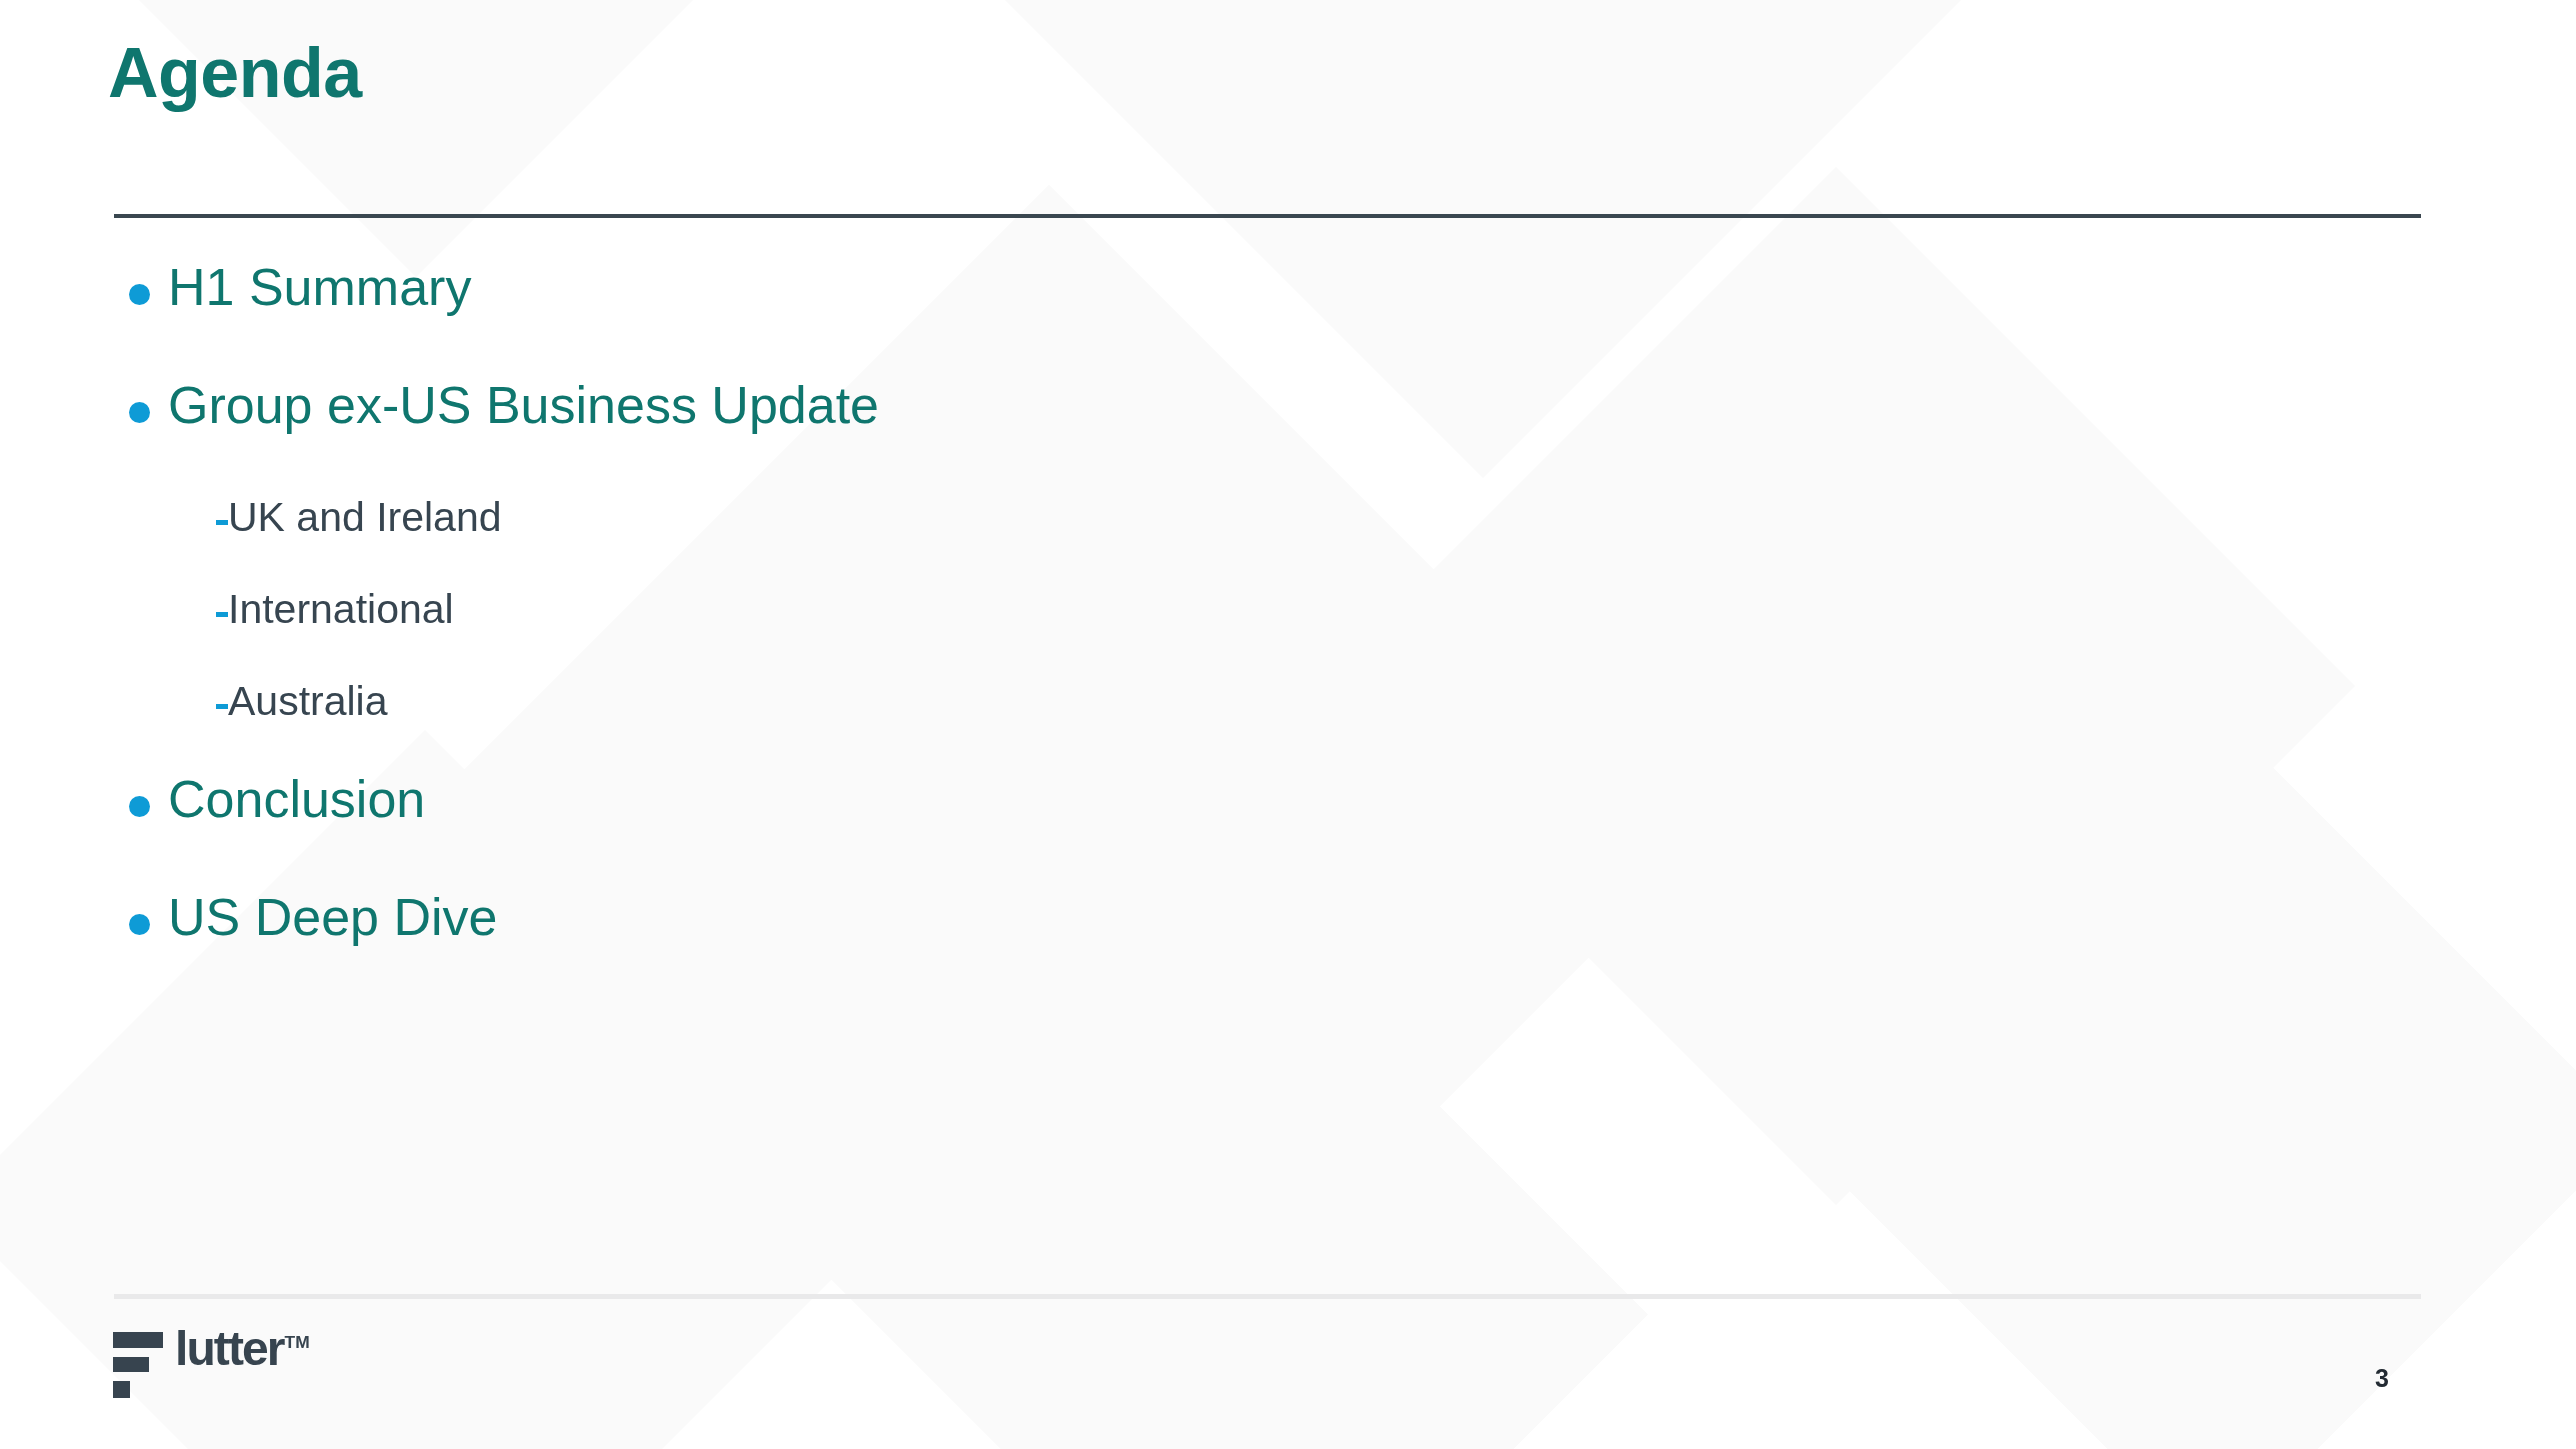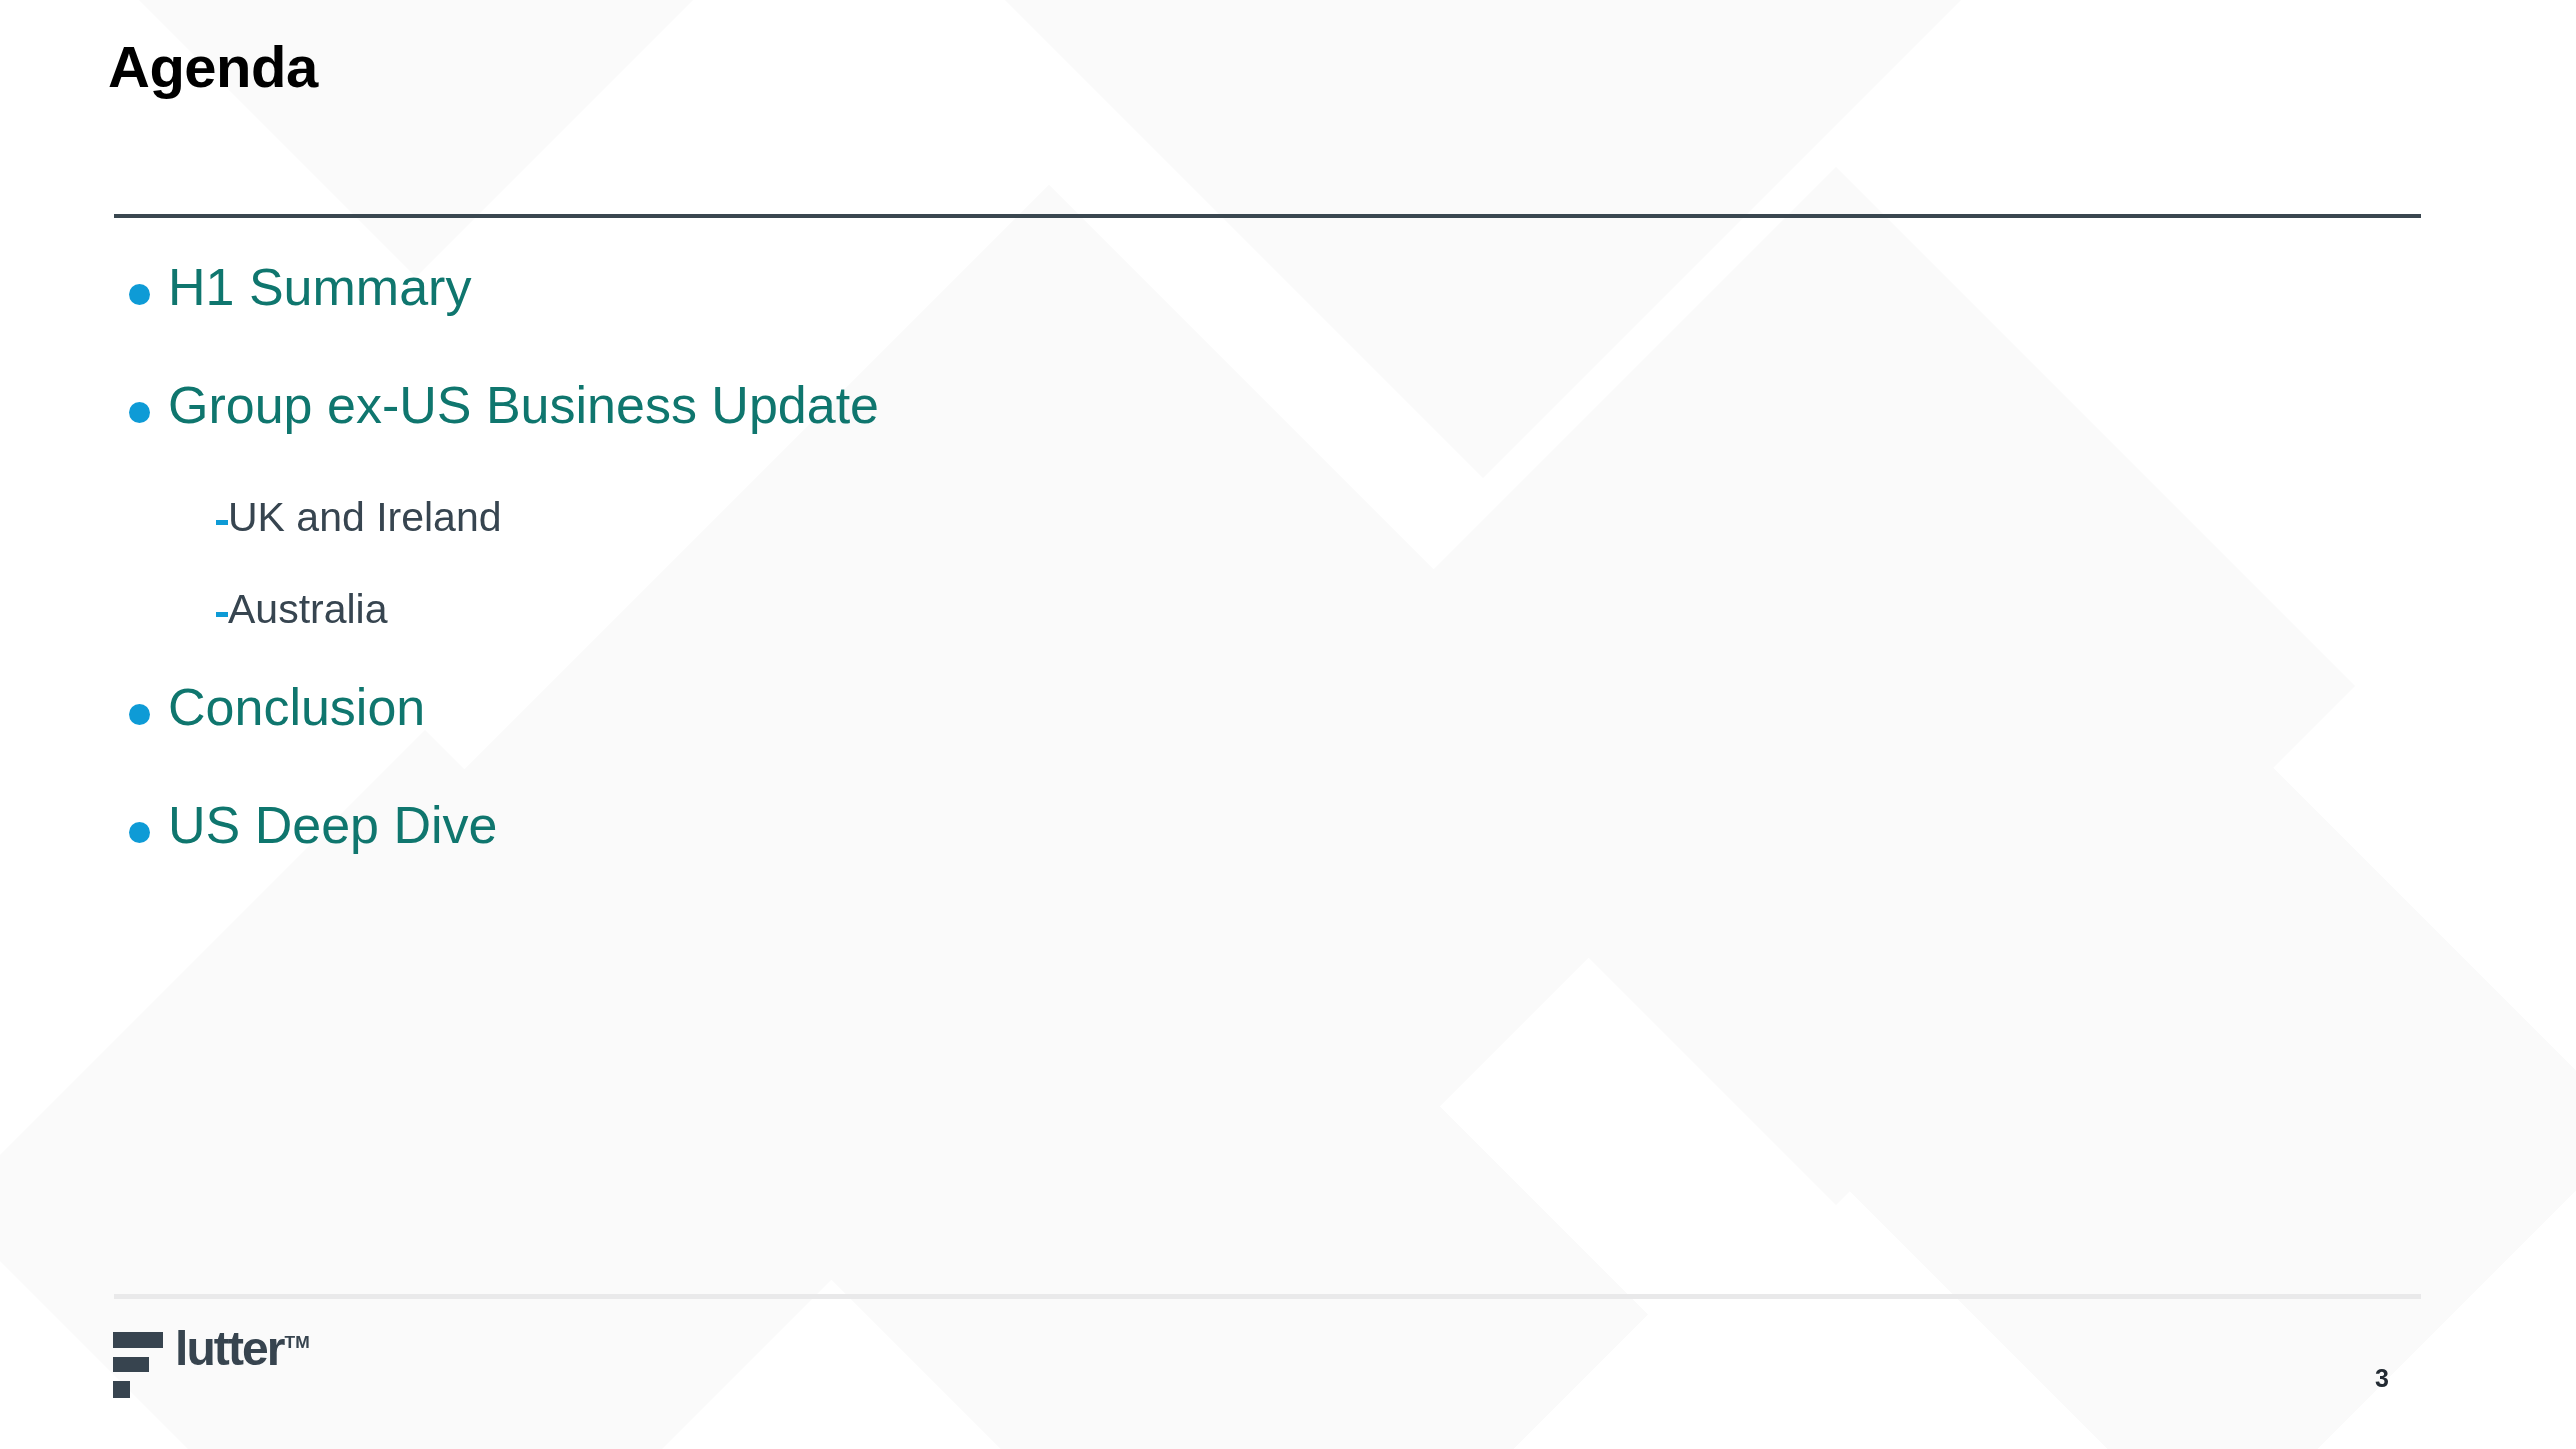--- a/index.html
+++ b/index.html
@@ -36,23 +36,23 @@
   .d4 { left: 87px;   top: 870px;   width: 676px;  height: 676px; }
   .d5 { left: 1913px; top: 831px;   width: 599px;  height: 599px; }
   .d6 { left: 995px; top: 1044px;  width: 541px;  height: 541px; }
   .d7 { left: 213px;  top: -213px;  width: 406px;  height: 406px; }
 
   
   .title {
     position: absolute;
     left: 108px;
     top: 35px;
-    font-size: 58px;
-    font-weight: bold;
-    color: #000000;
+    font-size: 70px;
+    font-weight: bold;
+    color: #0f766e;
     letter-spacing: -0.5px;
     line-height: 1.1;
     z-index: 2;
   }
 
   .title-rule {
     position: absolute;
     left: 114px;
     top: 214px;
     width: 2307px;
@@ -224,20 +224,26 @@
       <div class="bullet-text">Group ex-US Business Update</div>
     </div>
 
     <div class="subbullet-row">
       <div class="sub-marker">
           <span class="sub-dash"></span>
         </div>
       <div class="sub-text">UK and Ireland</div>
     </div>
 
+    <div class="subbullet-row">
+      <div class="sub-marker">
+          <span class="sub-dash"></span>
+        </div>
+      <div class="sub-text">International</div>
+    </div>
 
     <div class="subbullet-row">
       <div class="sub-marker">
           <span class="sub-dash"></span>
         </div>
       <div class="sub-text">Australia</div>
     </div>
 
     <div class="bullet-row">
       <div class="bullet-marker">

